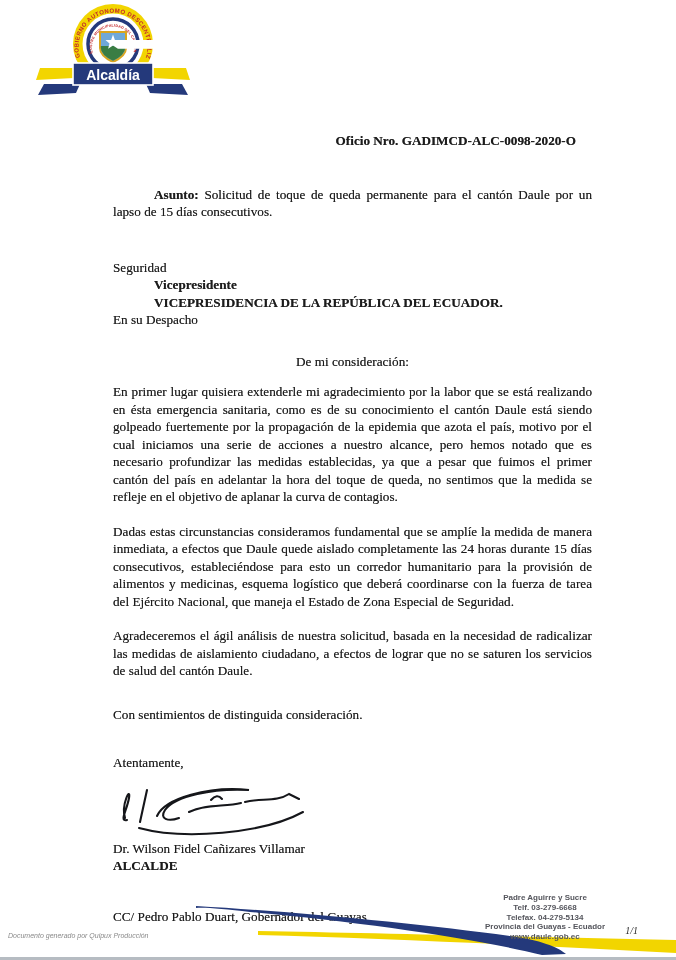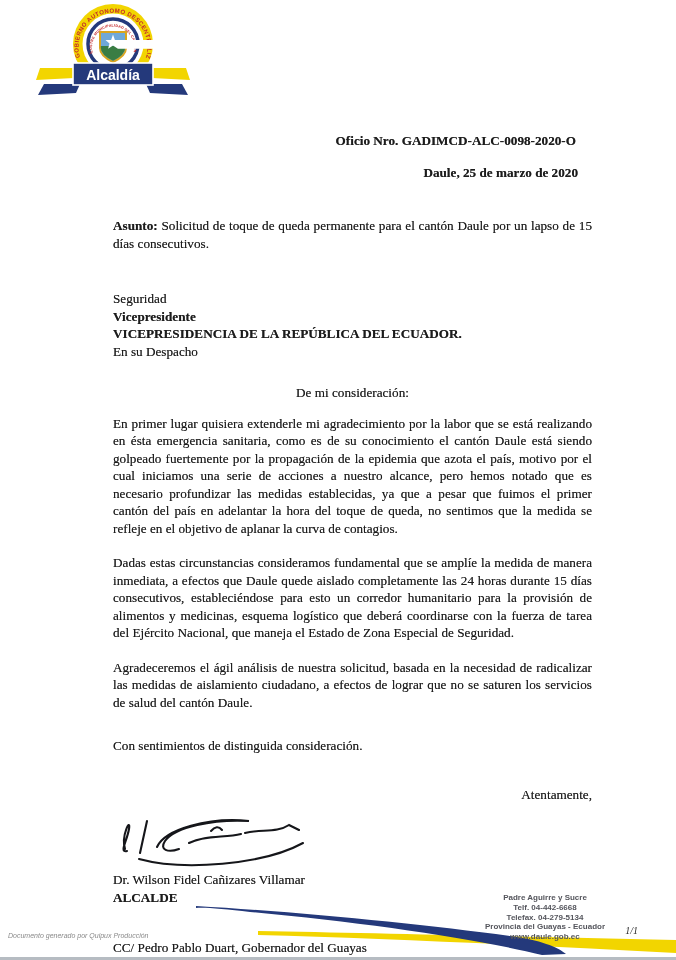--- a/index.html
+++ b/index.html
@@ -18,26 +18,26 @@
     position: absolute; left: 113px; top: 132px; width: 479px;
     font-size: 13.2px; line-height: 17.5px;
     text-shadow: 0 0 0.4px rgba(20,20,20,.6);
   }
   .letter p { margin: 0; }
   .oficio { text-align: right; padding-right: 16px; font-weight: bold; }
   .dateline { text-align: right; padding-right: 14px; font-weight: bold; margin-top: 14px !important; }
   .asunto { margin-top: 36px !important; text-align: justify; }
   .recipient { margin-top: 38px !important; }
   .recipient div { line-height: 17.5px; }
-  .bold { font-weight: bold; }
+  .bold { font-weight: bold; margin-left: 41px; }
   .salutation { margin-top: 24px !important; text-align: center; }
   .body-par { margin-top: 13px !important; text-align: justify; }
   .body-par + .body-par { margin-top: 17px !important; }
   .closing { margin-top: 26px !important; }
-  .signoff { margin-top: 31px !important; text-align: right; }
+  .signoff { margin-top: 31px !important; }
   .signature-block { margin-top: 2px; height: 64px; position: relative; }
   .signer-name { margin-top: 2px !important; }
   .cc-line { margin-top: 33px !important; }
   
   .footer-swoosh { position: absolute; left: 0; bottom: 3px; width: 676px; height: 70px; }
   .footer-contact {
     position: absolute; right: 15px; top: 893px; width: 232px;
     font-family: "Liberation Sans", sans-serif;
     font-size: 8px; font-weight: bold; line-height: 9.8px;
     color: #54555c; text-align: center;
@@ -88,21 +88,20 @@
       <polygon points="110,82 146,82 152,93 114,91" fill="#24397B"></polygon>
 
       <rect x="37" y="61" width="80" height="22" fill="#24397B" stroke="#ffffff" stroke-width="1.6"></rect>
       <text x="77" y="78" text-anchor="middle" font-family="Liberation Sans, sans-serif" font-size="14" font-weight="bold" fill="#ffffff">Alcaldía</text>
     </svg>
   </div>
 
   <div class="letter">
 
     <p class="oficio">Oficio Nro. GADIMCD-ALC-0098-2020-O</p>
-    <p class="dateline">Daule, 25 de marzo de 2020</p>
 
     <p class="asunto"><span class="bold">Asunto:</span><span> Solicitud de toque de queda permanente para el cantón Daule por un lapso de 15 días consecutivos.</span></p>
 
     <div class="recipient">
       <div>Seguridad</div>
       <div class="bold">Vicepresidente</div>
       <div class="bold">VICEPRESIDENCIA DE LA REPÚBLICA DEL ECUADOR.</div>
       <div>En su Despacho</div>
     </div>
 
@@ -135,21 +134,21 @@
     <p class="cc-line">CC/ Pedro Pablo Duart, Gobernador del Guayas</p>
   </div>
 
   <svg class="footer-swoosh" viewBox="0 0 676 70">
     <path d="M258 44 C 370 46 490 49 676 53 L 676 66 C 520 58 380 51 258 48 Z" fill="#F2D500"></path>
     <path d="M196 19 C 300 25 420 37 510 49 C 540 53 558 60 566 67 L 542 68 C 478 52 360 35 250 25 C 224 22 204 20 196 21 Z" fill="#24397B"></path>
   </svg>
 
   <div class="footer-contact">
     <div>Padre Aguirre y Sucre</div>
-    <div>Telf. 04-442-6668</div>
+    <div>Telf. 03-279-6668</div>
     <div>Telefax. 04-279-5134</div>
     <div>Provincia del Guayas - Ecuador</div>
     <div>www.daule.gob.ec</div>
   </div>
 
   <div class="page-number">1/1</div>
   <div class="generator-note">Documento generado por Quipux Producción</div>
   <div class="scan-edge"></div>
 </div>
 

